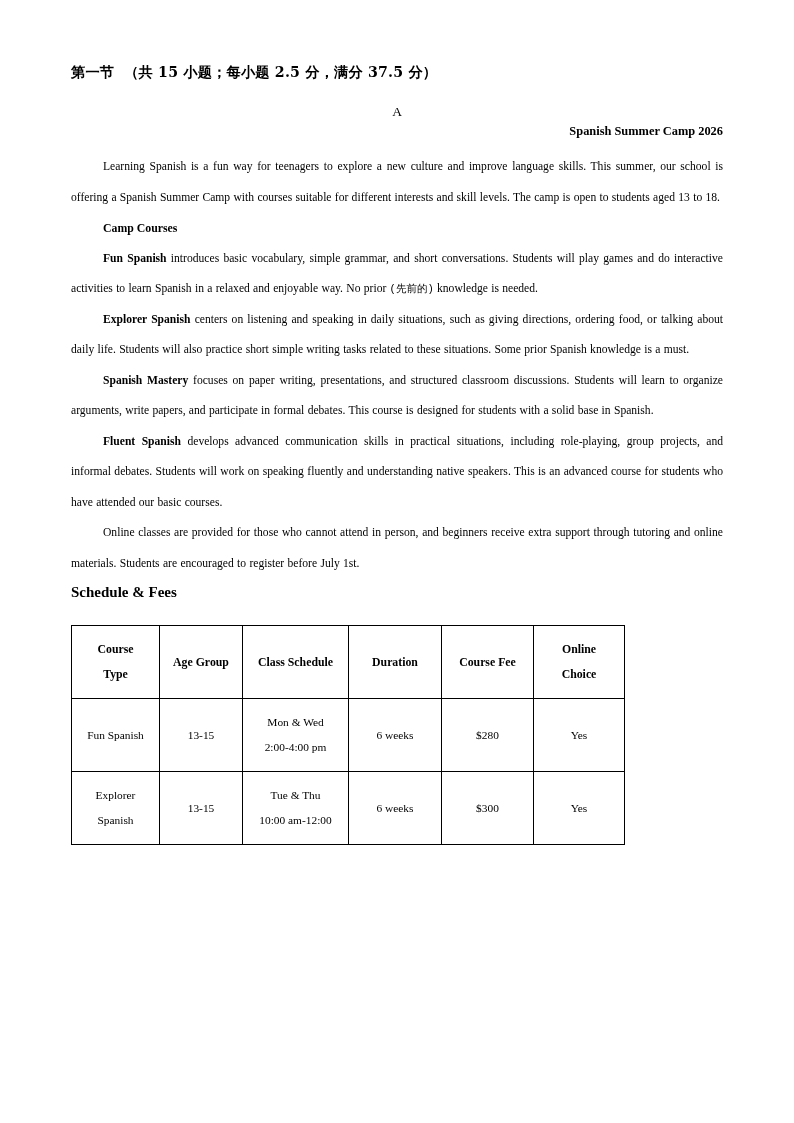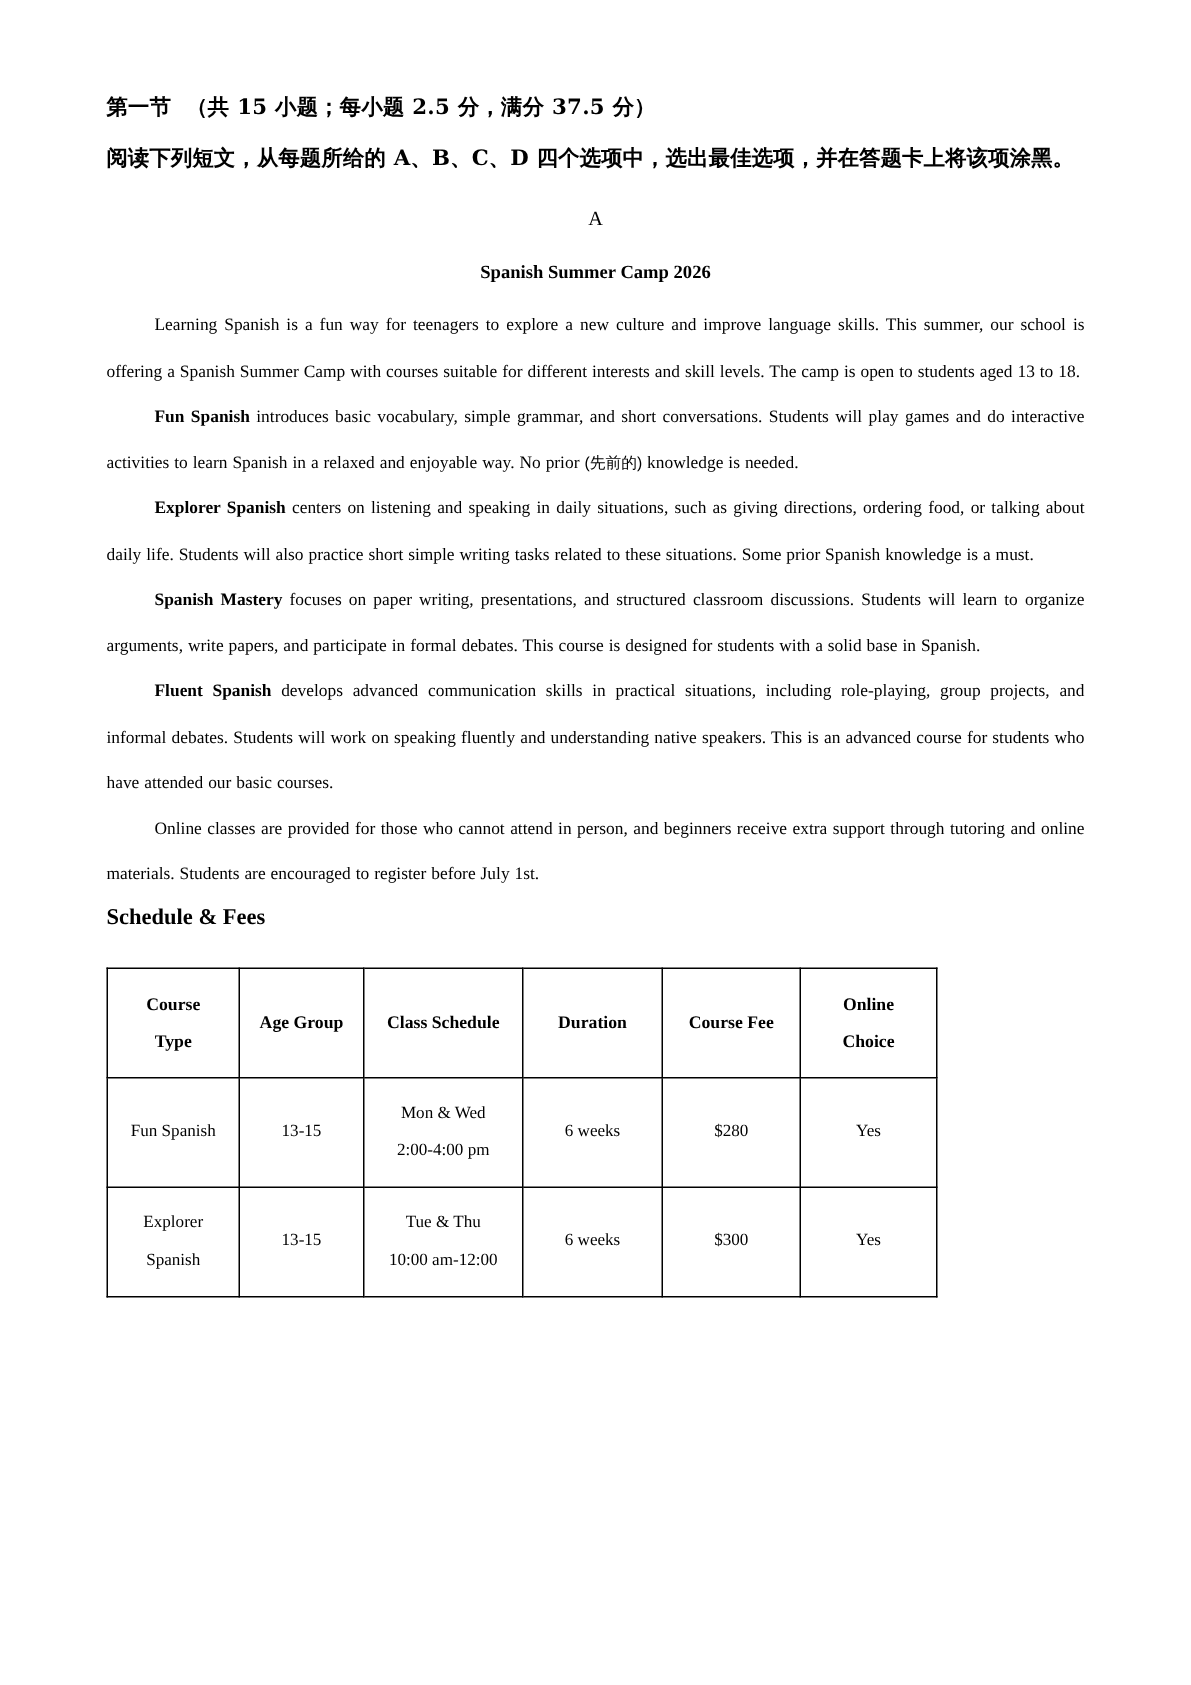--- a/index.html
+++ b/index.html
@@ -51,24 +51,24 @@
 
   
   .section-letter {
     text-align: center;
     font-size: 13.5px;
     font-weight: normal;
     margin-top: 13px;
     line-height: 20px;
   }
   .passage-title {
-    text-align: center;
+    text-align: right;
     font-size: 12.4px;
     font-weight: bold;
-    margin-top: 16px;
+    margin-top: 0;
     line-height: 18px;
   }
 
   
   .para {
     font-size: 11.6px;
     line-height: 30.5px;
     text-align: justify;
     text-align-last: left;
     margin: 0;
@@ -85,21 +85,21 @@
     margin: 0;
   }
   .fees-head {
     font-size: 15px;
     font-weight: bold;
     line-height: 26px;
     margin: 0;
     text-indent: 0;
   }
   .cjk-inline {
-    font-family: Liberation Sans, sans-serif;
+    font-family: Liberation Mono, monospace;
     font-size: 10.5px;
   }
 
   
   table.fees {
     border-collapse: collapse;
     width: 553px;
     margin-top: 20px;
     table-layout: fixed;
   }
@@ -131,28 +131,28 @@
 </head>
 <body>
 
 <div class="page">
   <div class="content">
 
     <div class="cn-line">
       <span>第一节</span><span class="cn-indent-gap"></span><span>（共 15 小题；每小题 2.5 分，满分 37.5 分）</span>
     </div>
 
-    <div class="cn-block">阅读下列短文，从每题所给的 A、B、C、D 四个选项中，选出最佳选项，并在答题卡上将该项涂黑。</div>
 
     <div class="section-letter">A</div>
 
     <div class="passage-title">Spanish Summer Camp 2026</div>
 
     <p class="para first-body">Learning Spanish is a fun way for teenagers to explore a new culture and improve language skills.  This summer, our school is offering a Spanish Summer Camp with courses suitable for different interests and skill levels.  The camp is open to students aged 13 to 18.</p>
 
+    <p class="sub-head">Camp Courses</p>
 
     <p class="para"><b>Fun Spanish</b><span> introduces basic vocabulary, simple grammar, and short conversations. Students will play games and do interactive activities to learn Spanish in a relaxed and enjoyable way. No prior </span><span class="cjk-inline">(先前的)</span><span> knowledge is needed.</span></p>
 
     <p class="para"><b>Explorer Spanish</b><span> centers on listening and speaking in daily situations, such as giving directions, ordering food, or talking about daily life.  Students will also practice short simple writing tasks related to these situations. Some prior Spanish knowledge is a must.</span></p>
 
     <p class="para"><b>Spanish Mastery</b><span> focuses on paper writing, presentations, and structured classroom discussions. Students will learn to organize arguments, write papers, and participate in formal debates.  This course is designed for students with a solid base in Spanish.</span></p>
 
     <p class="para"><b>Fluent Spanish</b><span> develops advanced communication skills in practical situations, including role-playing, group projects, and informal debates. Students will work on speaking fluently and understanding native speakers. This is an advanced course for students who have attended our basic courses.</span></p>
 
     <p class="para">Online classes are provided for those who cannot attend in person, and beginners receive extra support through tutoring and online materials.  Students are encouraged to register before July 1st.</p>

